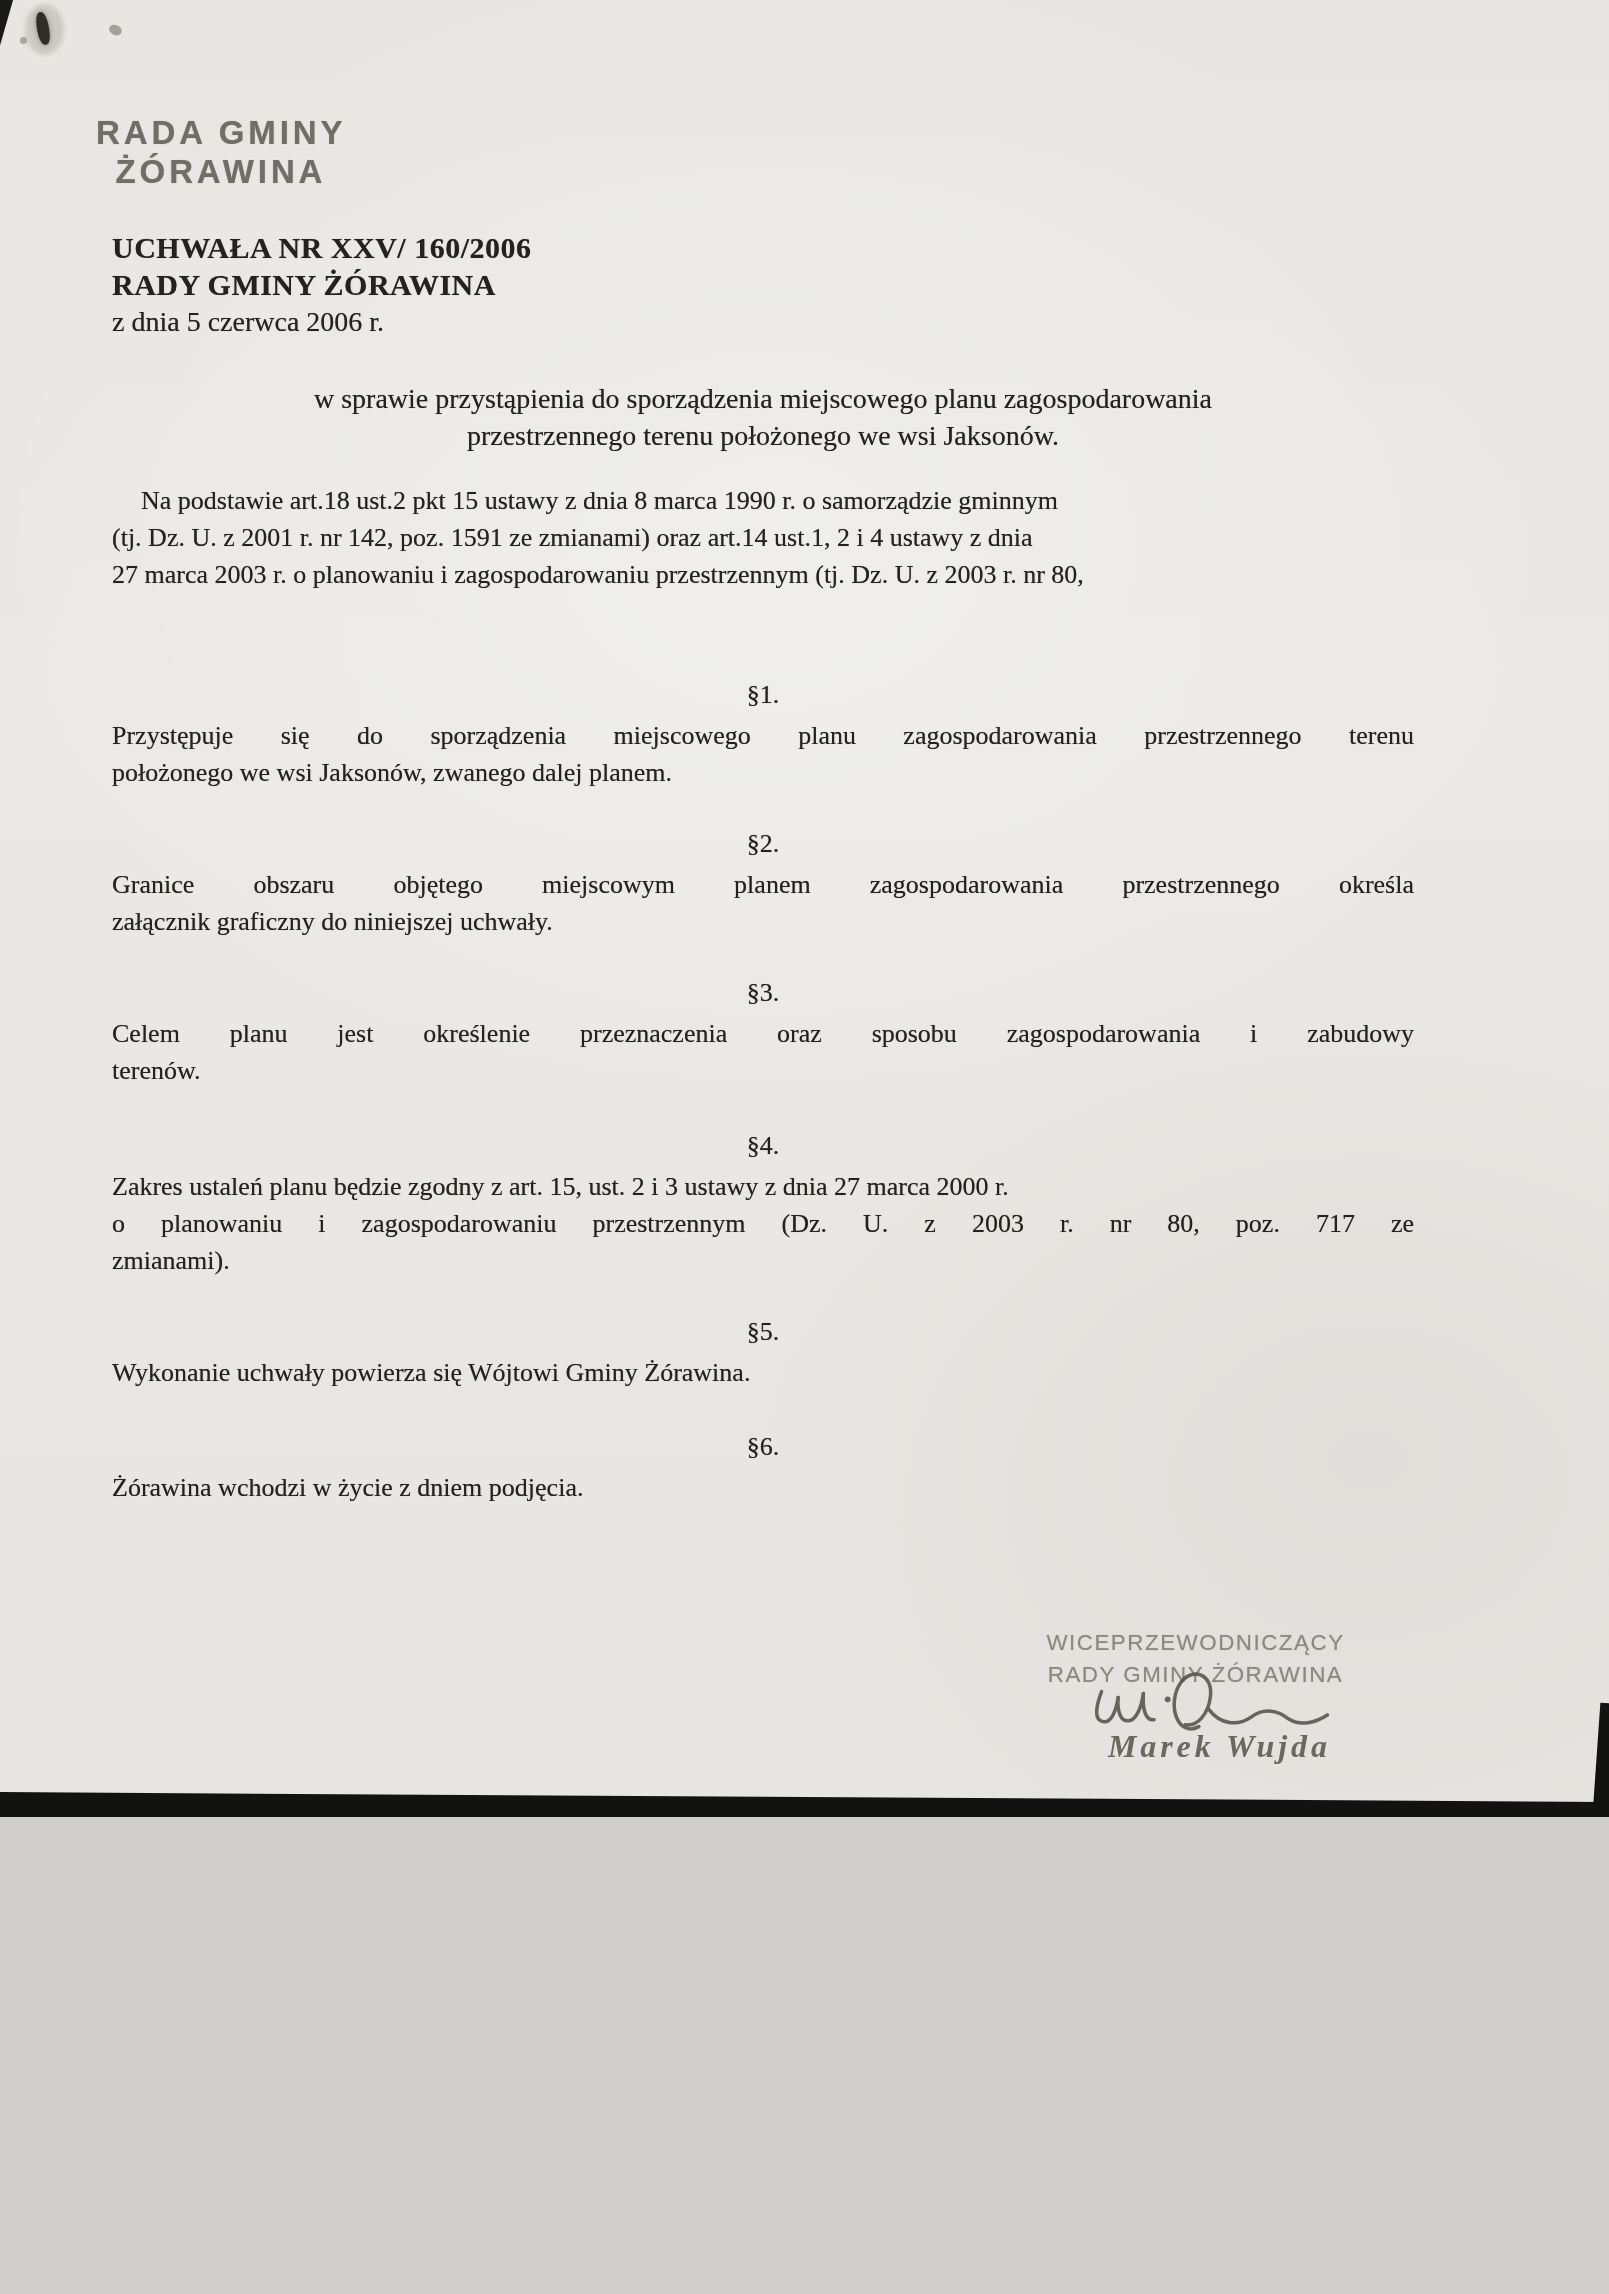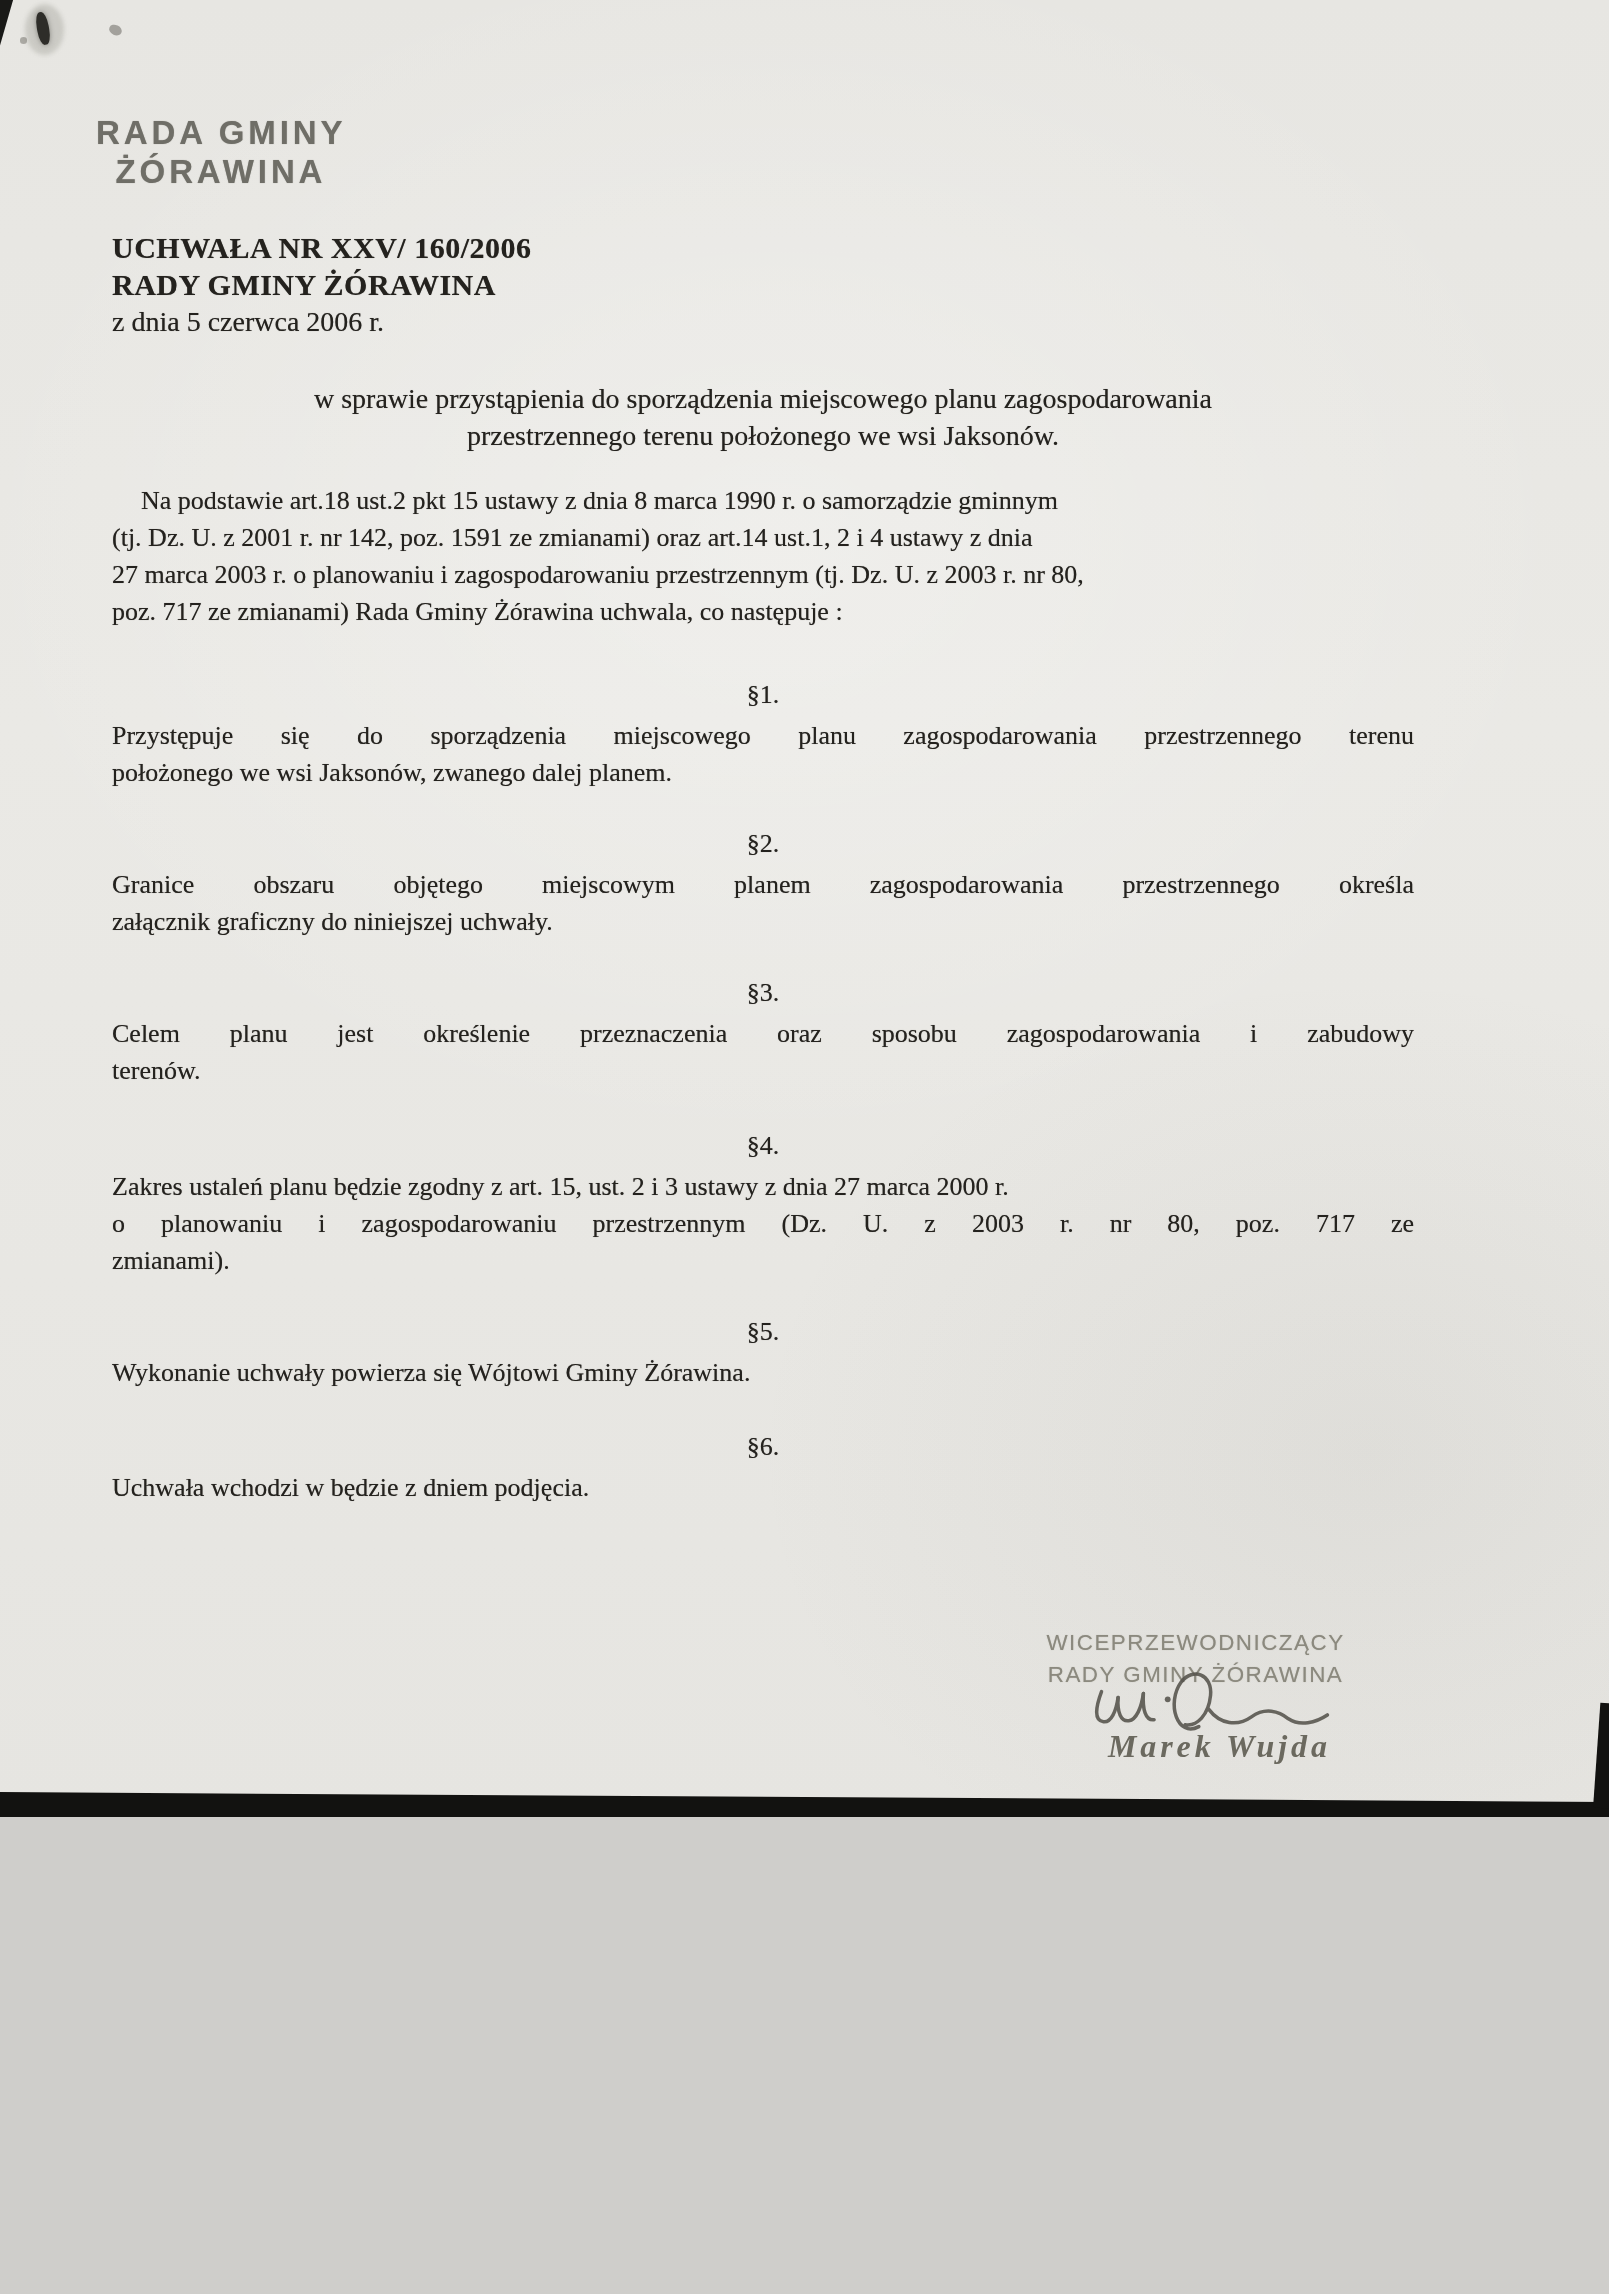--- a/index.html
+++ b/index.html
@@ -72,21 +72,20 @@
 
   <div class="col subject">
     <div>w sprawie przystąpienia do sporządzenia miejscowego planu zagospodarowania</div>
     <div>przestrzennego terenu położonego we wsi Jaksonów.</div>
   </div>
 
   <div class="col preamble">
     <div class="line indent">Na podstawie art.18 ust.2 pkt 15 ustawy z dnia 8 marca 1990 r. o samorządzie gminnym</div>
     <div class="line">(tj. Dz. U. z 2001 r. nr 142, poz. 1591 ze zmianami) oraz art.14 ust.1, 2 i 4 ustawy z dnia</div>
     <div class="line">27 marca 2003 r. o planowaniu i zagospodarowaniu przestrzennym (tj. Dz. U. z 2003 r. nr 80,</div>
-    <div class="line">poz. 717 ze zmianami) Rada Gminy Żórawina uchwala, co następuje :</div>
   </div>
 
   <div class="sec-head" style="top:680px">§1.</div>
   <div class="sec-body" style="top:717px">
     <div class="j">Przystępuje się do sporządzenia miejscowego planu zagospodarowania przestrzennego terenu</div>
     <div>położonego we wsi Jaksonów, zwanego dalej planem.</div>
   </div>
 
   <div class="sec-head" style="top:829px">§2.</div>
   <div class="sec-body" style="top:866px">
@@ -107,21 +106,21 @@
     <div>zmianami).</div>
   </div>
 
   <div class="sec-head" style="top:1317px">§5.</div>
   <div class="sec-body" style="top:1354px">
     <div>Wykonanie uchwały powierza się Wójtowi Gminy Żórawina.</div>
   </div>
 
   <div class="sec-head" style="top:1432px">§6.</div>
   <div class="sec-body" style="top:1469px">
-    <div>Uchwała wchodzi w będzie z dniem podjęcia.</div>
+    <div>Żórawina wchodzi w życie z dniem podjęcia.</div>
   </div>
 
   <div class="sig-titles">
     <div>WICEPRZEWODNICZĄCY</div>
     <div>RADY GMINY ŻÓRAWINA</div>
   </div>
   <svg class="sig-svg" viewBox="0 0 264 86" fill="none">
     <g stroke="#55534c" stroke-width="3.6" stroke-linecap="round" fill="none" opacity="0.88">
       <path d="M18,22 C12,38 10,52 20,53 C28,54 33,42 35,28"></path>
       <path d="M35,28 C34,44 38,53 46,52 C54,51 59,38 61,24"></path>

